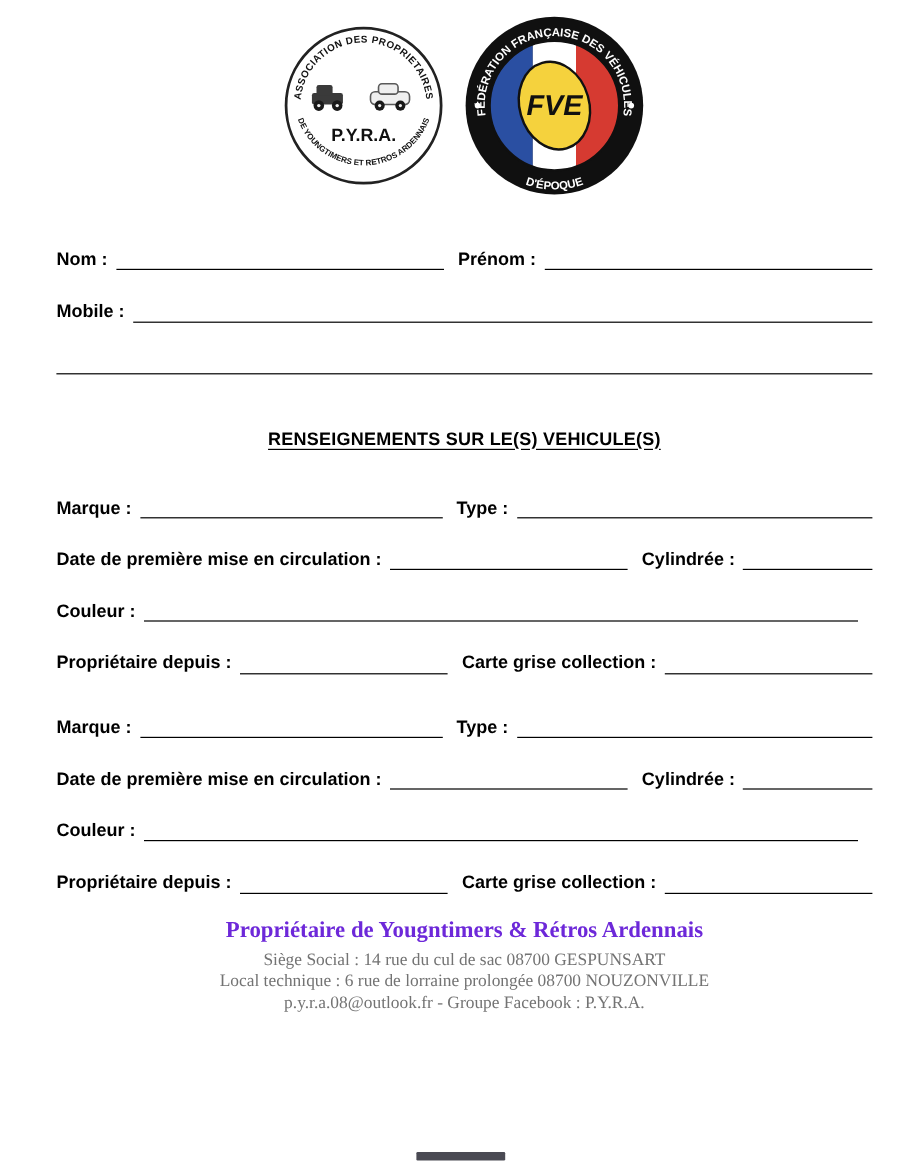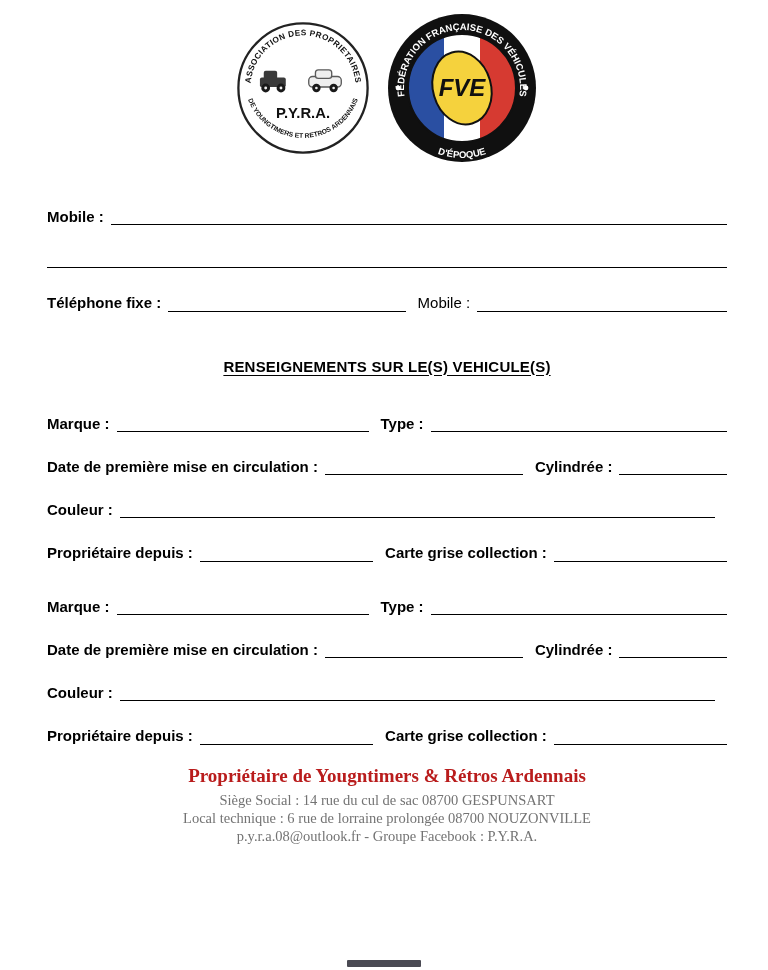--- a/index.html
+++ b/index.html
@@ -36,21 +36,21 @@
     text-align:center; font-size:15px; font-weight:700;
     text-decoration:underline; text-underline-offset:3px;
     margin:46px 0 40px; letter-spacing:.2px;
   }
   .block-gap { margin-top:36px; }
 
   
   .footer { text-align:center; margin-top:-6px; }
   .tagline {
     font-family:"Liberation Serif", serif;
-    color:#b91c1c; font-size:19px; font-weight:700;
+    color:#6d28d9; font-size:19px; font-weight:700;
     margin-bottom:4px;
   }
   .footer-line {
     font-family:"Liberation Serif", serif;
     font-size:14.5px; color:#737373; line-height:1.25;
   }
   .bottom-strip {
     position:absolute; bottom:3px; left:50%;
     transform:translateX(-50%);
     width:74px; height:7px; background:#4a4a53; border-radius:1px;
@@ -119,36 +119,36 @@
       <text font-size="9.5" font-weight="700" fill="#ffffff" font-family="Liberation Sans, sans-serif">
         <textPath href="#ffveArcBot" startOffset="50%" text-anchor="middle">D'ÉPOQUE</textPath>
       </text>
       <circle cx="12" cy="76" r="2.4" fill="#fff"></circle>
       <circle cx="140" cy="76" r="2.4" fill="#fff"></circle>
     </svg>
   </div>
 
   <div class="form-rows">
 
+    <div class="row">
+      <span>Nom :</span>
+      <span class="line"></span>
+      <span class="lbl2">Prénom :</span>
+      <span class="line"></span>
+    </div>
 
     <div class="row">
       <span>Mobile :</span>
       <span class="line"></span>
     </div>
 
     <div class="row">
       <span class="line noml"></span>
     </div>
 
-    <div class="row">
-      <span>Téléphone fixe :</span>
-      <span class="line" style="flex-grow:.95"></span>
-      <span class="lbl2 normal">Mobile :</span>
-      <span class="line"></span>
-    </div>
   </div>
 
   <div class="section-title">RENSEIGNEMENTS SUR LE(S) VEHICULE(S)</div>
 
   <div>
     <div class="row">
       <span>Marque :</span>
       <span class="line" style="flex-grow:.85"></span>
       <span class="lbl2">Type :</span>
       <span class="line"></span>

